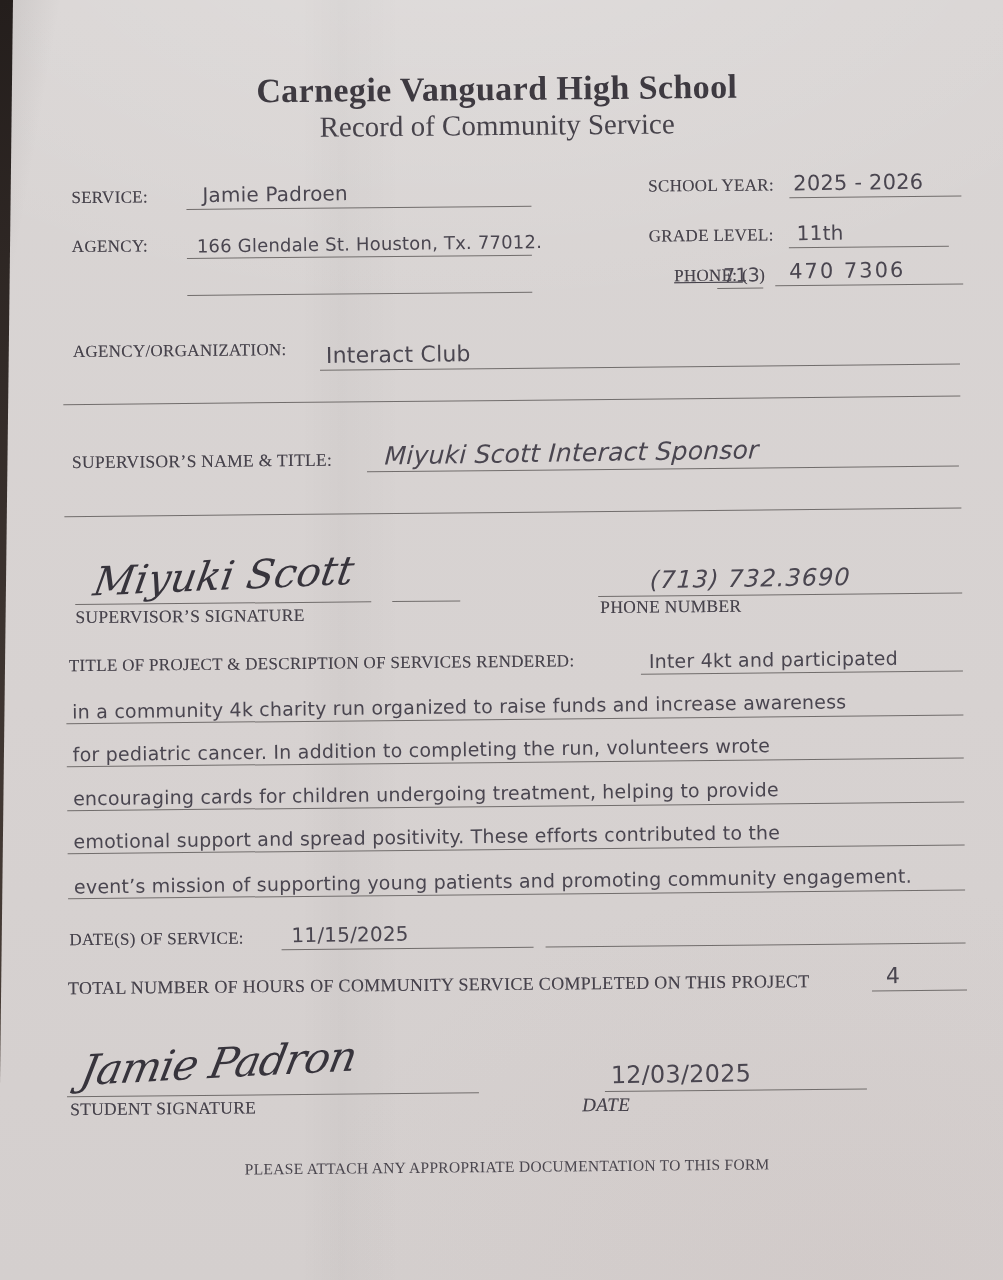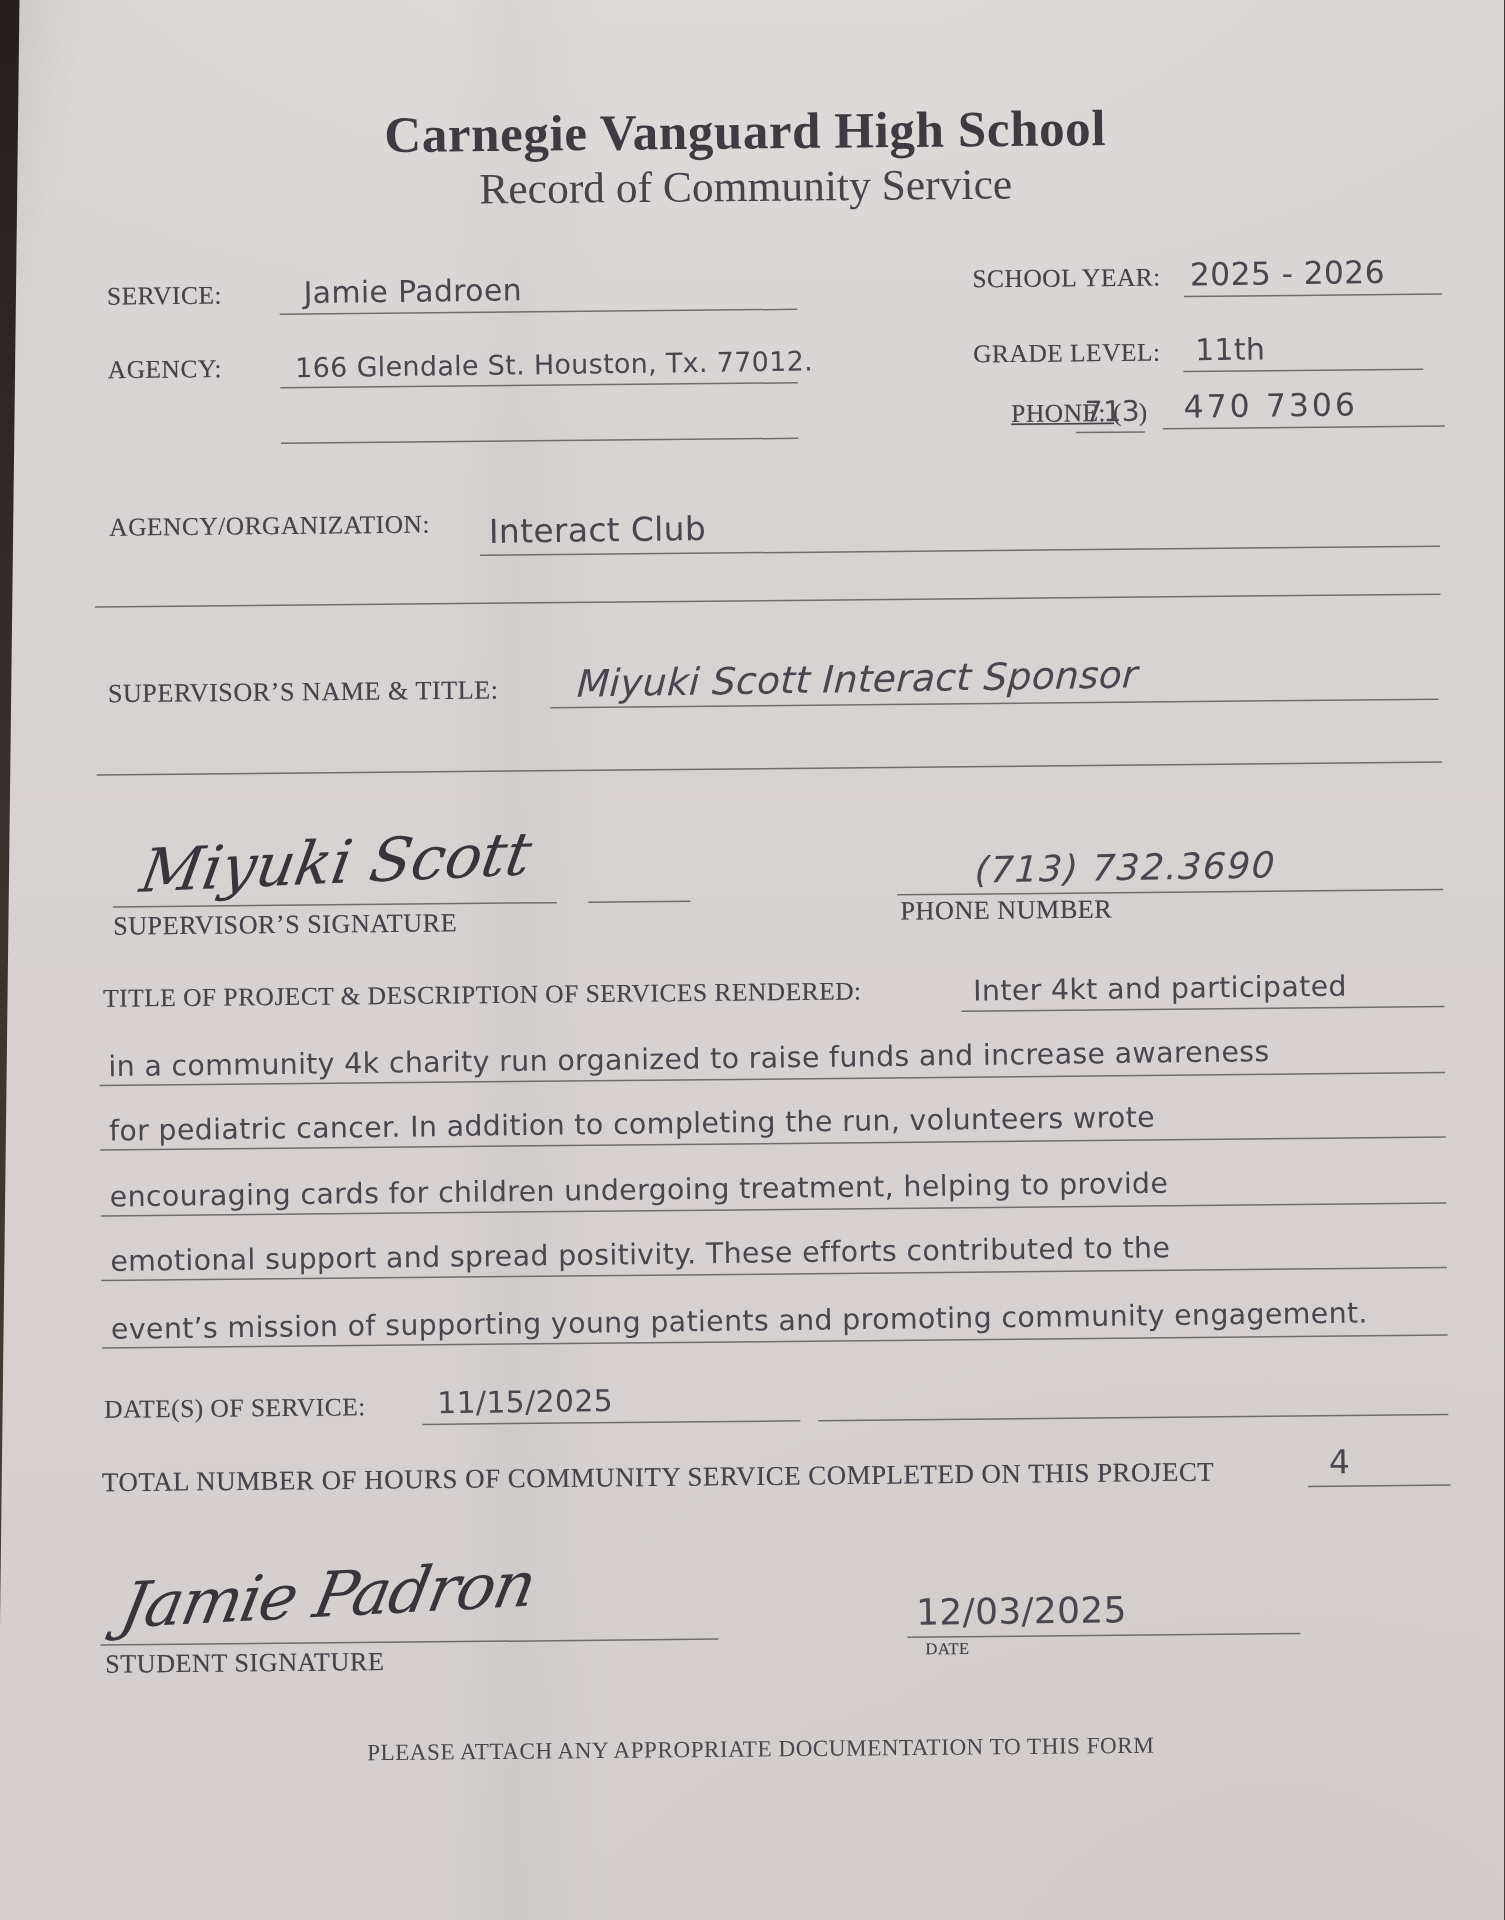--- a/index.html
+++ b/index.html
@@ -159,19 +159,19 @@
       <div class="line" style="left:868px; top:958px; width:95px; height:36px;">
         <span class="hw" style="font-size:22px; left:14px;">4</span>
       </div>
 
       <span class="script" style="left:78px; top:1036px; font-size:42px; transform: skewX(-14deg) rotate(-2.5deg); letter-spacing:-1px;">Jamie Padron</span>
       <div class="line" style="left:62px; top:1074px; width:412px; height:18px;"></div>
       <span class="lbl" style="left:65px; top:1095px; font-size:17.5px;">STUDENT SIGNATURE</span>
       <div class="line" style="left:600px; top:1042px; width:262px; height:50px;">
         <span class="hw" style="font-size:24px; left:6px;">12/03/2025</span>
       </div>
-      <span class="lbl" style="left:612px; top:1095px; font-size:11px;">DATE</span>
+      <span class="lbl" style="left:577px; top:1095px; font-size:19px;font-style:italic;">DATE</span>
 
       <div class="footer-note">PLEASE ATTACH ANY APPROPRIATE DOCUMENTATION TO THIS FORM</div>
 
     </div>
   </div>
 </div>
 
 </body></html>

